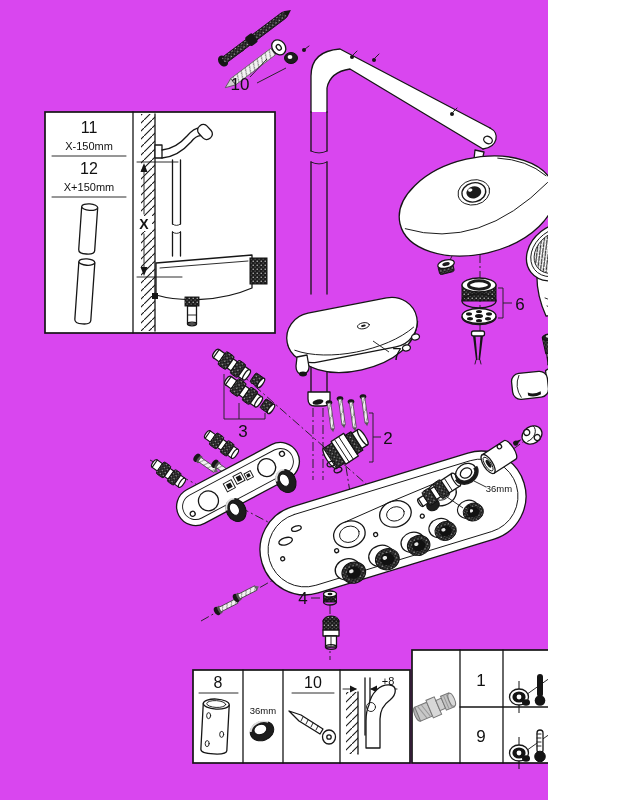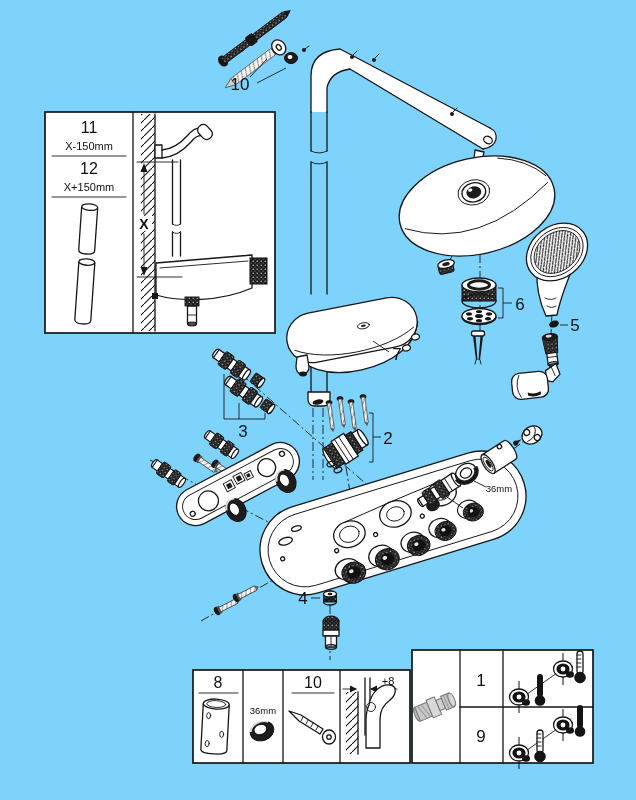--- a/index.html
+++ b/index.html
@@ -1,16 +1,16 @@
 <!DOCTYPE html>
 <html><head>
 <meta charset="utf-8">
 <style>
   html,body{margin:0;padding:0;background:#fff;}
-  #stage{position:relative;width:636px;height:800px;background:#7dd3fc;overflow:hidden;}
+  #stage{position:relative;width:548px;height:800px;background:#d946ef;overflow:hidden;}
   svg{display:block;}
   svg text{font-family:"Liberation Sans","DejaVu Sans",sans-serif;fill:#111;}
   .s  {stroke:#161616;stroke-width:1.3;fill:none;stroke-linecap:round;stroke-linejoin:round;}
   .sf {stroke:#161616;stroke-width:1.3;fill:#ffffff;stroke-linejoin:round;}
   .st {stroke:#161616;stroke-width:0.9;fill:none;stroke-linecap:round;}
   .dk {fill:#161616;stroke:none;}
   .bx {stroke:#161616;stroke-width:1.7;fill:#ffffff;}
   .dd {stroke:#222;stroke-width:0.95;fill:none;stroke-dasharray:9 3 2 3;}
   .ld {stroke:#222;stroke-width:0.95;fill:none;}
   .n17{font-size:17px;}

